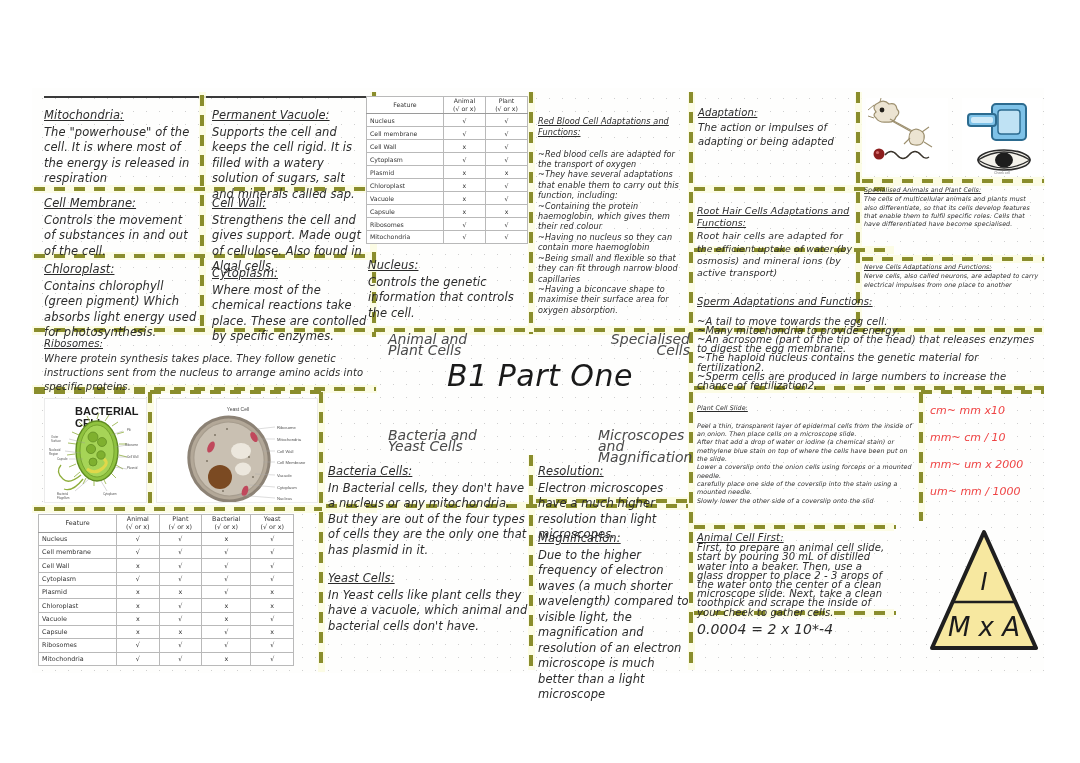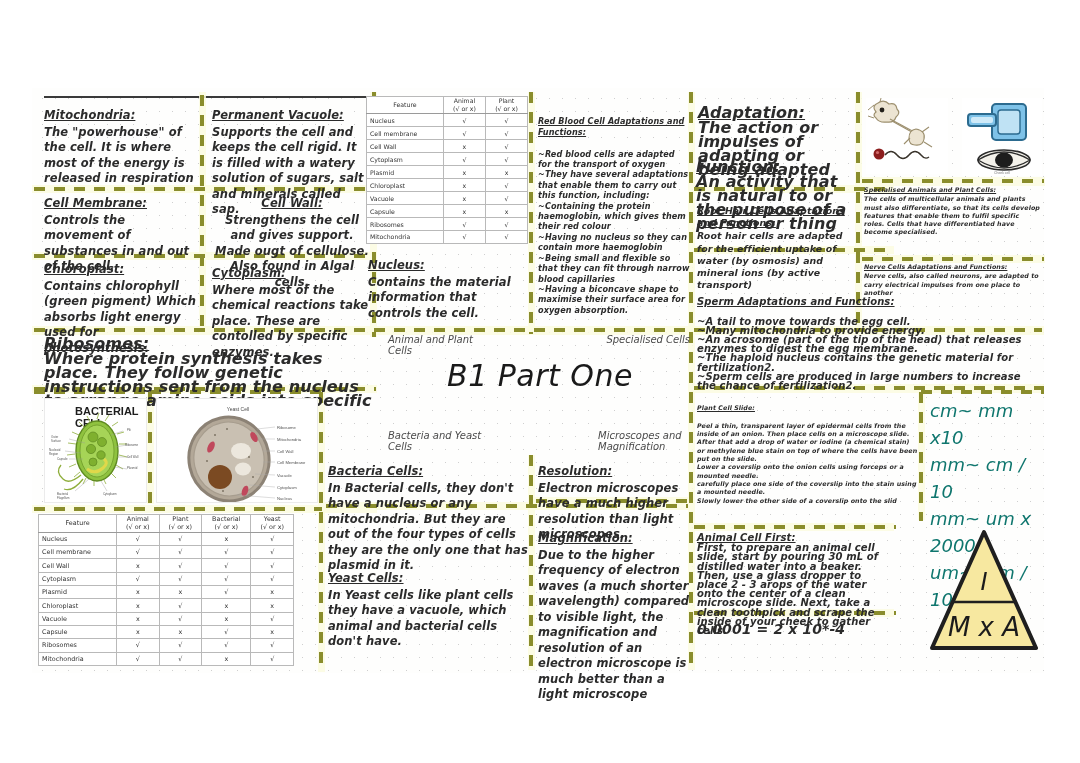--- a/index.html
+++ b/index.html
@@ -27,68 +27,67 @@
   
   .blk{position:absolute;box-sizing:border-box;}
   .hl{ 
     position:absolute;background:#fbfbe0;opacity:.85;
   }
 
   .hw{
     font-family:"DejaVu Sans", sans-serif;
     font-style:italic;
     letter-spacing:.1px;
-    font-weight:bold;
   }
   .hd{
     text-decoration:underline;
     display:block;
     margin-bottom:1px;
   }
   .t12{font-size:11.5px;line-height:15.5px;}
-  .t11{font-size:16px;line-height:14px;}
+  .t11{font-size:10px;line-height:14px;}
   .t10{font-size:9.4px;line-height:12.2px;}
   .t9{font-size:8.1px;line-height:10.4px;}
   .t8{font-size:10px;line-height:9.2px;}
   .t7{font-size:6.3px;line-height:8.3px;}
 
   
   .title{
     position:absolute;left:380px;top:358px;width:320px;text-align:center;
     font-family:"DejaVu Sans", sans-serif;font-style:italic;
     font-size:30px;color:#1a1a1a;letter-spacing:.5px;
   }
   .subtitle{
     position:absolute;left:380px;top:392px;width:320px;text-align:center;
     font-family:"DejaVu Sans", sans-serif;font-style:italic;
     font-size:19px;color:#1a1a1a;
   }
   .quad{
-    position:absolute;font-style:italic;font-size:10px;line-height:11px;color:#4a4a4a;
+    position:absolute;font-style:italic;font-size:14px;line-height:11px;color:#4a4a4a;
   }
   
   table.tbl{
     border-collapse:collapse;width:100%;height:100%;
     font-style:normal;background:#ffffff;
   }
   table.tbl td,table.tbl th{
     border:1px solid #b9b9b9;
     padding:0 3px;
     font-weight:normal;
     color:#333;
     white-space:nowrap;
   }
   table.tbl th{border-bottom:1.5px solid #9a9a9a;}
   table.tbl td.c,table.tbl th.c{text-align:center;}
   .tbl-wrap{position:absolute;background:#fff;box-sizing:border-box;overflow:hidden;}
 
   
   .tri-wrap{position:absolute;left:928px;top:528px;width:112px;height:128px;}
   .units{position:absolute;font-style:italic;}
-  .unit-row{font-size:18px;line-height:27px;color:#0f766e;}
+  .unit-row{font-size:11px;line-height:27px;color:#ef4444;}
 
   
   .card{position:absolute;background:#fff;box-sizing:border-box;overflow:hidden;}
 </style>
 </head>
 <body>
 
 <div id="sheet">
 
   <div class="paper"></div>
@@ -159,21 +158,21 @@
   <div class="blk hw t12" style="left:212px;top:108px;width:158px;">
     <span class="hd">Permanent Vacuole:</span>
     <span>Supports the cell and keeps the cell rigid. It is filled with a watery solution of sugars, salt and minerals called sap.</span>
   </div>
 
   <div class="blk hw t12" style="left:44px;top:196px;width:152px;">
     <span class="hd">Cell Membrane:</span>
     <span>Controls the movement of substances in and out of the cell.</span>
   </div>
 
-  <div class="blk hw t12" style="left:212px;top:196px;width:160px;text-align:center;">
+  <div class="blk hw t12" style="left:212px;top:196px;width:160px;">
     <span class="hd">Cell Wall:</span>
     <span>Strengthens the cell and gives support. Made ougt of cellulose. Also found in Algal cells.</span>
   </div>
 
   <div class="blk hw t12" style="left:44px;top:262px;width:154px;">
     <span class="hd">Chloroplast:</span>
     <span>Contains chlorophyll (green pigment) Which absorbs light energy used for photosynthesis.</span>
   </div>
 
   <div class="blk hw t12" style="left:212px;top:266px;width:160px;">
@@ -253,42 +252,38 @@
             <td style="font-size: 6.2px;">Mitochondria</td>
             <td class="c" style="font-size: 6.2px;">√</td>
             <td class="c" style="font-size: 6.2px;">√</td>
           </tr>
         </tbody>
       </table>
   </div>
 
   <div class="blk hw t12" style="left:368px;top:258px;width:158px;">
     <span class="hd">Nucleus:</span>
-    <span>Contains the material information that controls the cell.</span>
+    <span>Controls the genetic information that controls the cell.</span>
   </div>
 
   <div class="blk hw t9" style="left:538px;top:106px;width:152px;white-space:pre-line;">
     <span class="hd">Red Blood Cell Adaptations and Functions:</span>
     <span>~Red blood cells are adapted for the transport of oxygen
 ~They have several adaptations that enable them to carry out this function, including:
 ~Containing the protein haemoglobin, which gives them their red colour
 ~Having no nucleus so they can contain more haemoglobin
 ~Being small and flexible so that they can fit through narrow blood capillaries
 ~Having a biconcave shape to maximise their surface area for oxygen absorption.</span>
   </div>
 
   <div class="blk hw t11" style="left:698px;top:106px;width:160px;">
     <span class="hd">Adaptation:</span>
     <span>The action or impulses of adapting or being adapted</span>
   </div>
 
-  <div class="blk hw t11" style="left:696px;top:160px;width:162px;">
-    <span class="hd">Function:</span>
-    <span>An activity that is natural to or the purpose of a person or thing</span>
-  </div>
 
   <div class="blk hw t10" style="left:697px;top:205px;width:160px;">
     <span class="hd">Root Hair Cells Adaptations and Functions:</span>
     <span>Root hair cells are adapted for the efficient uptake of water (by osmosis) and mineral ions (by active transport)</span>
   </div>
 
   <div class="blk hw t8" style="left:697px;top:288px;width:340px;white-space:pre-line;">
     <span class="hd">Sperm Adaptations and Functions:</span>
     <span>~A tail to move towards the egg cell.
 ~Many mitochondria to provide energy.
@@ -569,21 +564,21 @@
 carefully place one side of the coverslip into the stain using a mounted needle.
 Slowly lower the other side of a coverslip onto the slid</span>
   </div>
 
   <div class="blk hw t8" style="left:697px;top:533px;width:194px;">
     <span class="hd">Animal Cell First:</span>
     <span>First, to prepare an animal cell slide, start by pouring 30 mL of distilled water into a beaker. Then, use a glass dropper to place 2 - 3 arops of the water onto the center of a clean microscope slide. Next, take a clean toothpick and scrape the inside of your cheek to gather cells.</span>
   </div>
 
   <div class="blk hw" style="left:697px;top:618px;width:200px;font-size:14px;line-height:22px;">
-    <span>0.0001 = 2 x 10*-4</span>
+    <span>0.0004 = 2 x 10*-4</span>
   </div>
 
   <div class="units" style="left:930px;top:397px;width:112px;">
     <div class="unit-row">cm~ mm x10</div>
     <div class="unit-row">mm~ cm / 10</div>
     <div class="unit-row">mm~ um x 2000</div>
     <div class="unit-row">um~ mm / 1000</div>
   </div>
 
   <div class="tri-wrap">

